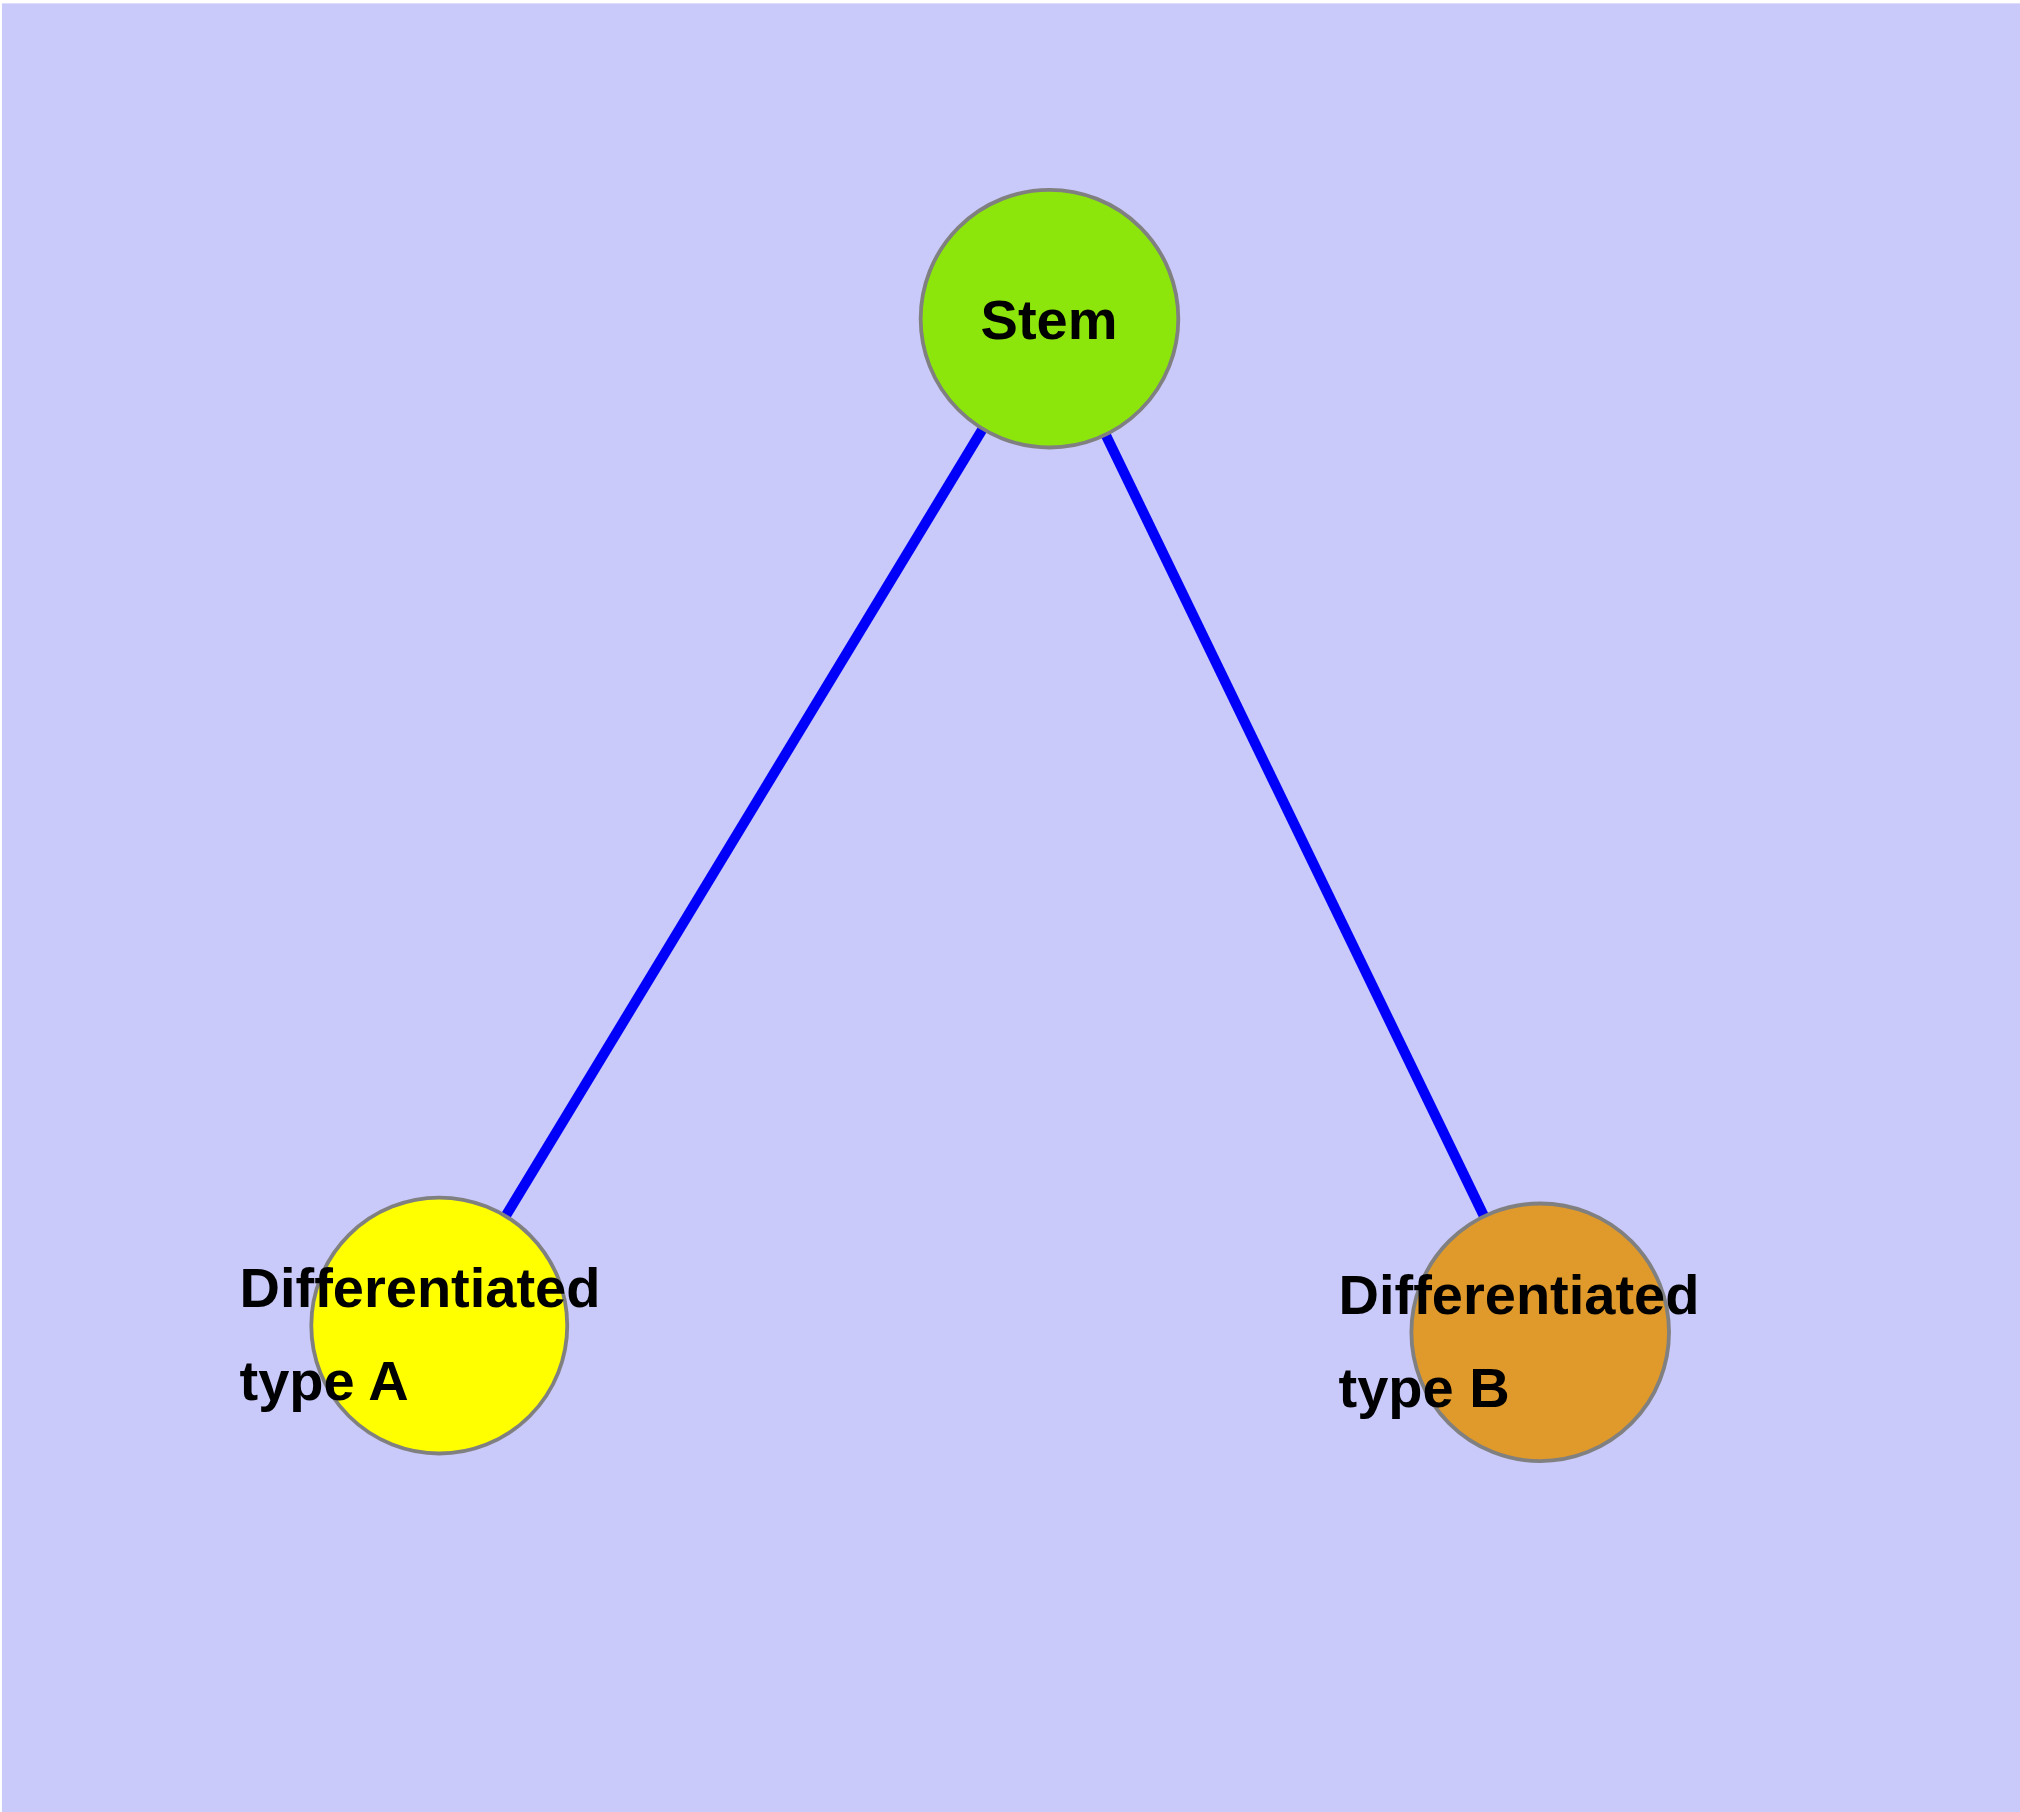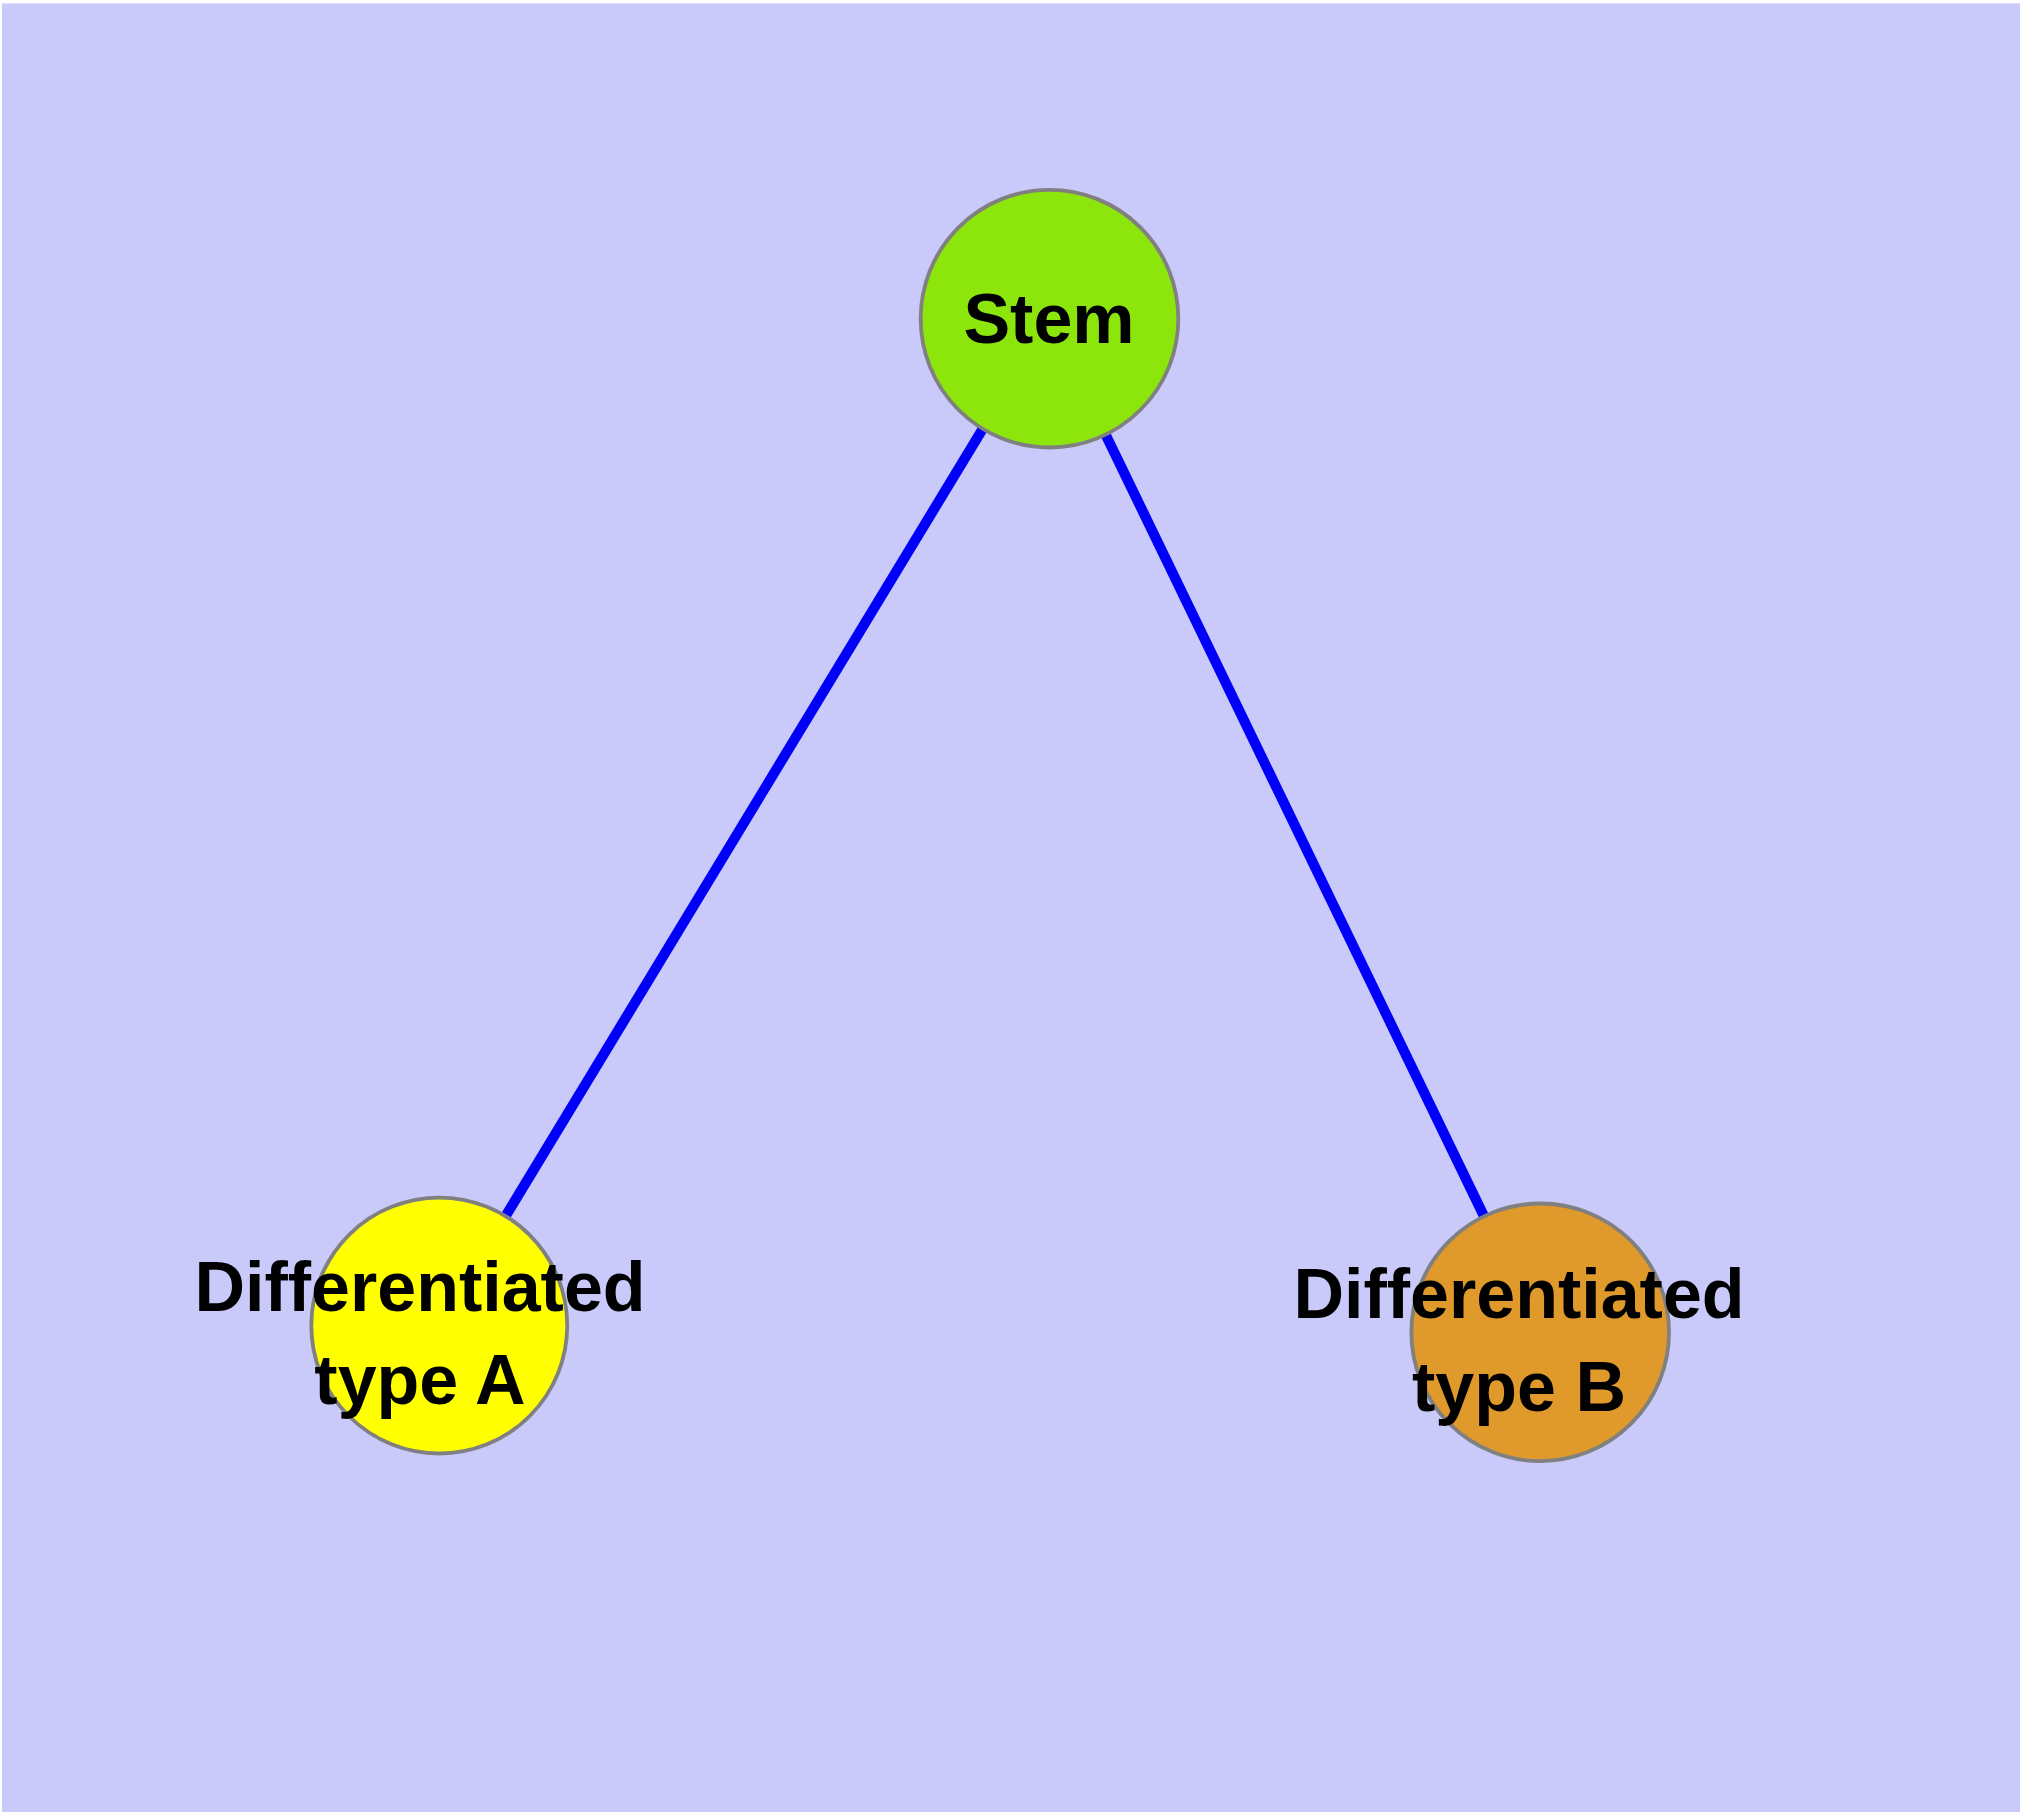--- a/index.html
+++ b/index.html
@@ -24,24 +24,23 @@
     stroke-width: 12;
     stroke-linecap: butt;
   }
   .node {
     stroke-width: 4.5;
   }
   .node-label {
     position: absolute;
     transform: translate(-50%, -50%);
     color: #000000;
-    font-size: 70px;
+    font-size: 56px;
     font-weight: bold;
     line-height: 93px;
-    text-align: center;
     white-space: pre-line;
     pointer-events: none;
   }
 </style>
 </head>
 <body>
 
 <div class="stage">
 
   <svg class="graph-svg" width="2021" height="1812" viewBox="0 0 2384 2138">

